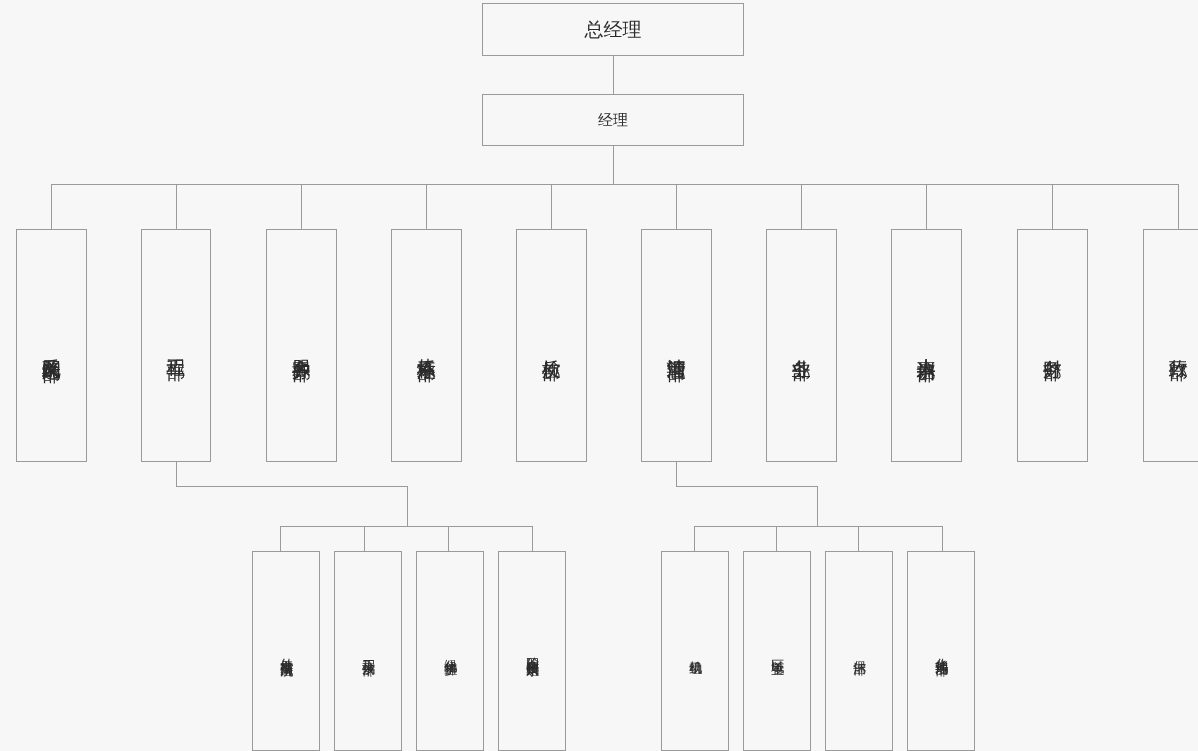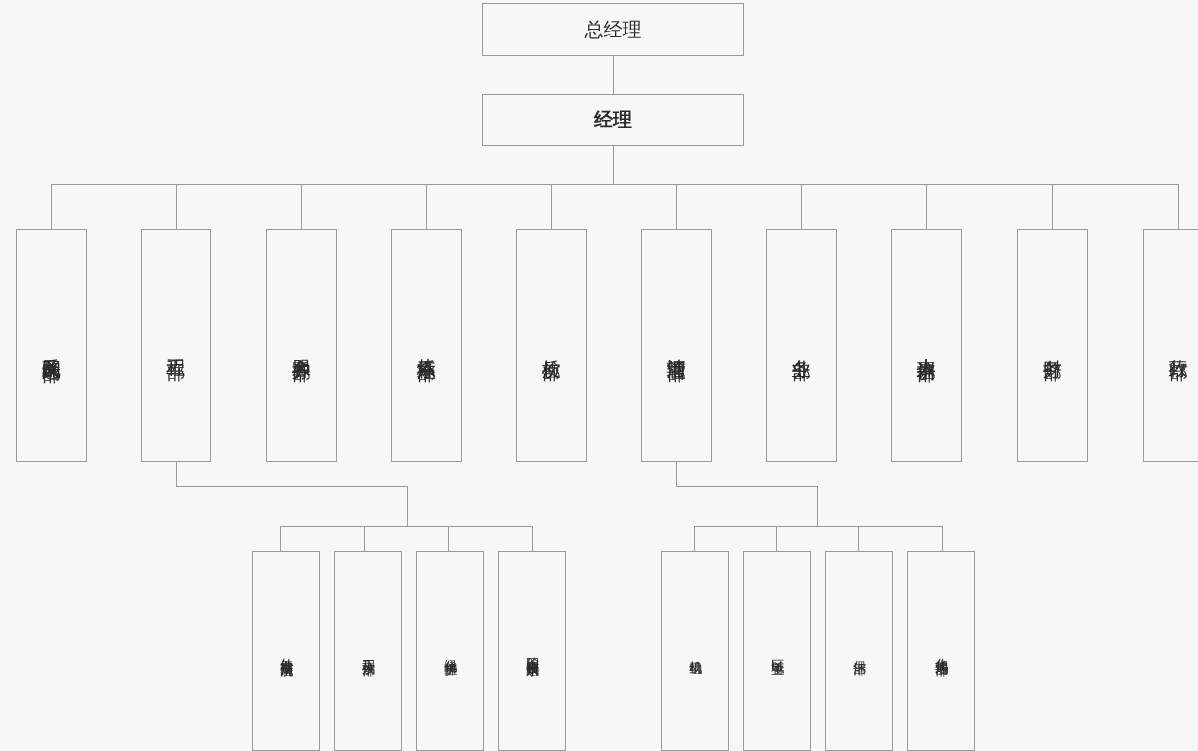--- a/index.html
+++ b/index.html
@@ -33,21 +33,21 @@
     line-height: 1.12;
   }
   .node.horiz {
     writing-mode: horizontal-tb;
   }
   .node.vert {
     writing-mode: vertical-rl;
     text-orientation: upright;
   }
   .lvl1 { font-size: 19px; }
-  .lvl2 { font-size: 19px; font-weight: bold; }
+  .lvl2 { font-size: 15px; }
   .lvl3 { font-size: 19px; letter-spacing: 1px; }
   .lvl4 { font-size: 13px; letter-spacing: 1px; }
   .connector {
     position: absolute;
     background: #9a9a9a;
   }
   .connector.h { height: 1px; }
   .connector.v { width: 1px; }
 </style>
 </head>

